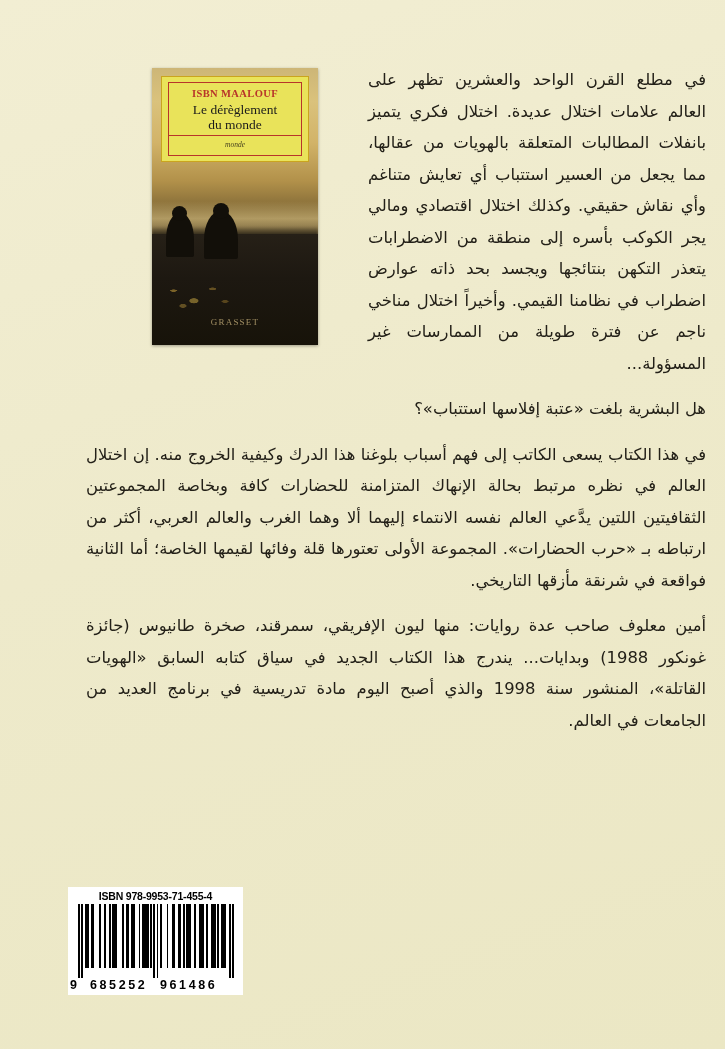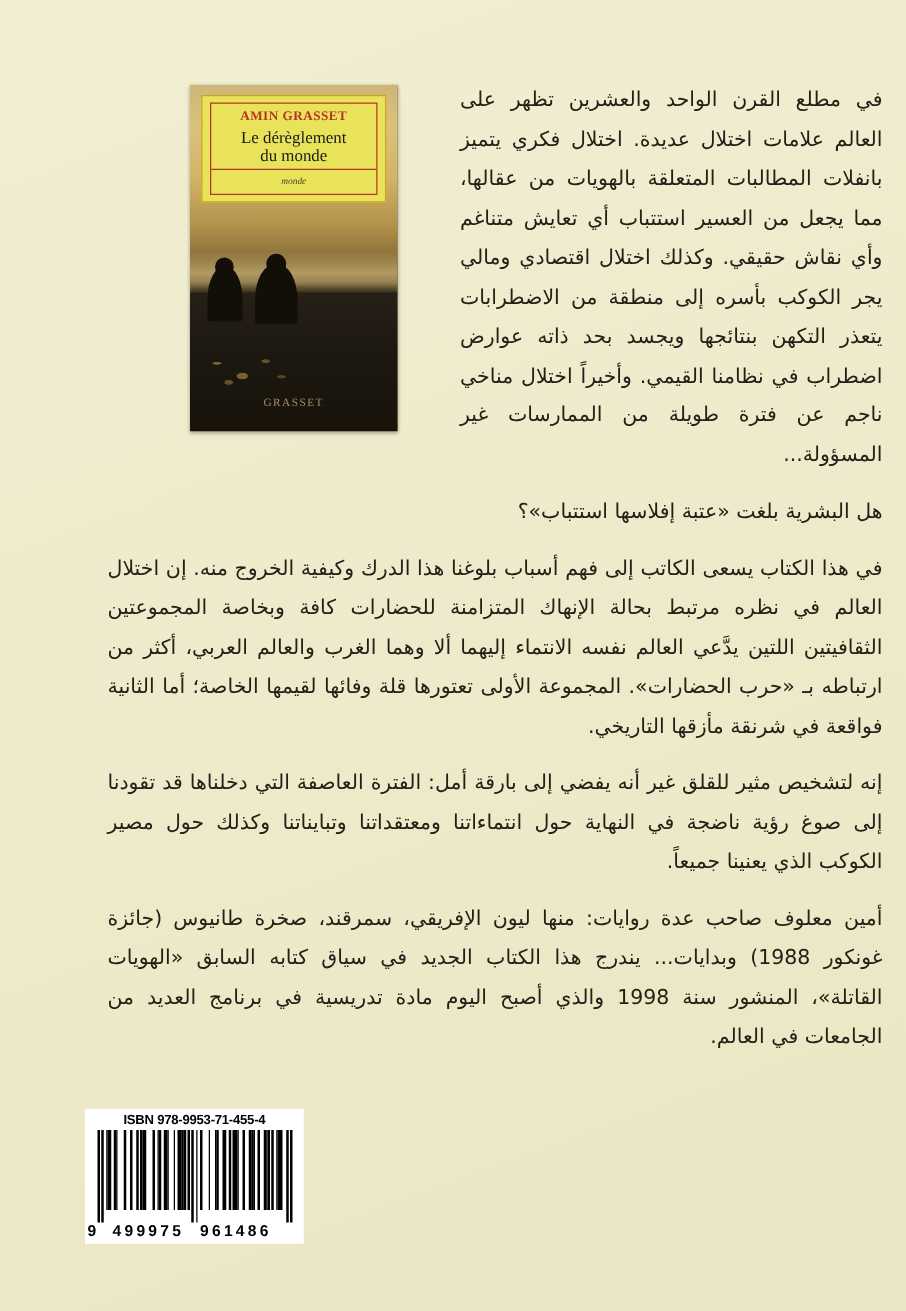--- a/index.html
+++ b/index.html
@@ -265,37 +265,36 @@
       <div class="fig fig-a"></div>
       <div class="fig-a-head"></div>
       <div class="fig fig-b"></div>
       <div class="fig-b-head"></div>
       <div class="cover-flecks"></div>
       <div class="cover-publisher">GRASSET</div>
     </div>
 
     <div class="cover-label">
       <div class="cover-label-inner">
-        <div class="cover-author">AMIN GRASSET</div>
+        <div class="cover-author">ISBN MAALOUF</div>
         <div class="cover-title">
           <span>Le dérèglement</span><br>
           <span>du monde</span>
         </div>
         <div class="cover-rule"></div>
         <div class="cover-genre">monde</div>
       </div>
     </div>
   </div>
 
   <div id="blurb">
     <div class="float-cover-spacer"></div>
     <p class="wrap-first">في مطلع القرن الواحد والعشرين تظهر على العالم علامات اختلال عديدة. اختلال فكري يتميز بانفلات المطالبات المتعلقة بالهويات من عقالها، مما يجعل من العسير استتباب أي تعايش متناغم وأي نقاش حقيقي. وكذلك اختلال اقتصادي ومالي يجر الكوكب بأسره إلى منطقة من الاضطرابات يتعذر التكهن بنتائجها ويجسد بحد ذاته عوارض اضطراب في نظامنا القيمي. وأخيراً اختلال مناخي ناجم عن فترة طويلة من الممارسات غير المسؤولة...</p>
     <p class="q">هل البشرية بلغت «عتبة إفلاسها استتباب»؟</p>
     <p>في هذا الكتاب يسعى الكاتب إلى فهم أسباب بلوغنا هذا الدرك وكيفية الخروج منه. إن اختلال العالم في نظره مرتبط بحالة الإنهاك المتزامنة للحضارات كافة وبخاصة المجموعتين الثقافيتين اللتين يدَّعي العالم نفسه الانتماء إليهما ألا وهما الغرب والعالم العربي، أكثر من ارتباطه بـ «حرب الحضارات». المجموعة الأولى تعتورها قلة وفائها لقيمها الخاصة؛ أما الثانية فواقعة في شرنقة مأزقها التاريخي.</p>
-    <p>إنه لتشخيص مثير للقلق غير أنه يفضي إلى بارقة أمل: الفترة العاصفة التي دخلناها قد تقودنا إلى صوغ رؤية ناضجة في النهاية حول انتماءاتنا ومعتقداتنا وتبايناتنا وكذلك حول مصير الكوكب الذي يعنينا جميعاً.</p>
     <p class="bio">أمين معلوف صاحب عدة روايات: منها ليون الإفريقي، سمرقند، صخرة طانيوس (جائزة غونكور 1988) وبدايات... يندرج هذا الكتاب الجديد في سياق كتابه السابق «الهويات القاتلة»، المنشور سنة 1998 والذي أصبح اليوم مادة تدريسية في برنامج العديد من الجامعات في العالم.</p>
   </div>
 
   <div id="barcode-block">
     <div class="isbn-text">ISBN 978-9953-71-455-4</div>
     <div class="bars" id="bars">
         <span class="tall" style="width: 1.64211px; background: rgb(0, 0, 0);"></span>
         <span class="tall" style="width: 1.64211px; background: transparent;"></span>
         <span class="tall" style="width: 1.64211px; background: rgb(0, 0, 0);"></span>
         <span class="short" style="width: 1.64211px; background: transparent;"></span>
@@ -386,18 +385,18 @@
         <span class="short" style="width: 1.64211px; background: rgb(0, 0, 0);"></span>
         <span class="short" style="width: 1.64211px; background: rgb(0, 0, 0);"></span>
         <span class="short" style="width: 1.64211px; background: transparent;"></span>
         <span class="short" style="width: 1.64211px; background: transparent;"></span>
         <span class="tall" style="width: 1.64211px; background: rgb(0, 0, 0);"></span>
         <span class="tall" style="width: 1.64211px; background: transparent;"></span>
         <span class="tall" style="width: 1.64211px; background: rgb(0, 0, 0);"></span>
       </div>
     <div class="digits">
       <span class="digit-lead">9</span>
-      <span class="digit-group-1">499975</span>
+      <span class="digit-group-1">685252</span>
       <span class="digit-group-2">961486</span>
     </div>
   </div>
 
 </div>
 
 </body></html>

